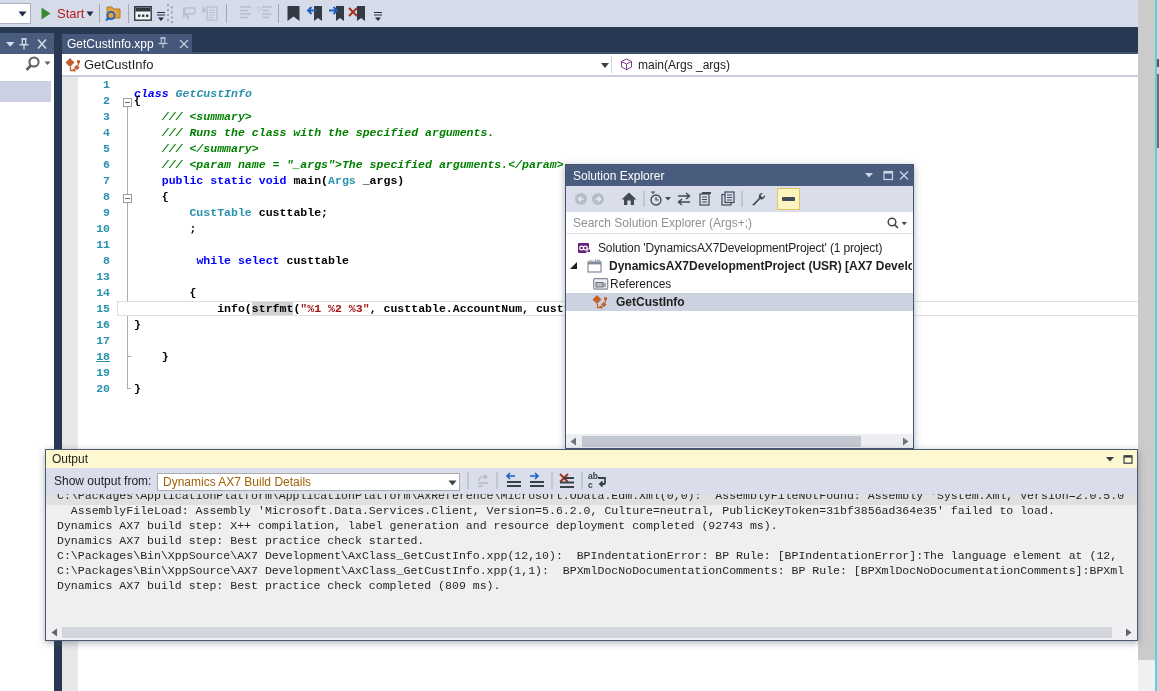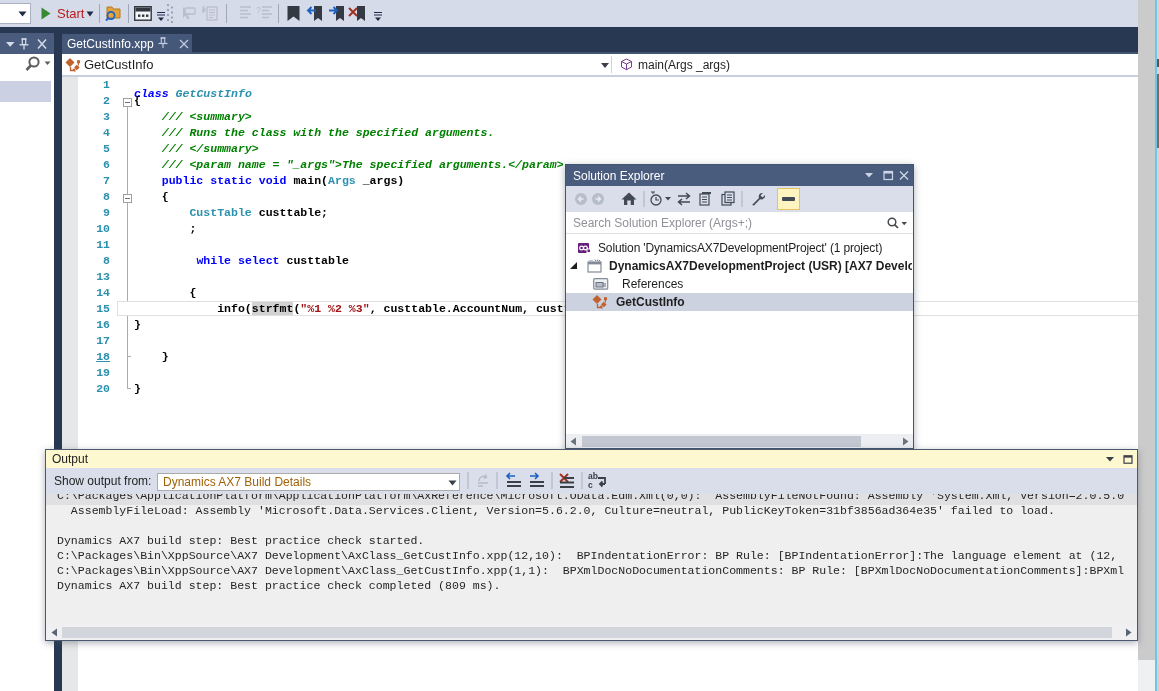--- a/index.html
+++ b/index.html
@@ -316,21 +316,21 @@
     <path d="M8 0.5 L9 2 M11 0.5 L10.5 2 M13 1 L12 2.3" stroke="#6a7180" stroke-width="1"></path>
   </svg>
   <span style="position:absolute;left:43px;">DynamicsAX7DevelopmentProject (USR) [AX7 Development</span>
 </div>
 <div class="tree-row" style="top:275px;">
   <svg style="position:absolute;left:27px;top:3px" width="16" height="12" viewBox="0 0 16 12">
     <rect x="0.7" y="0.7" width="14" height="10.5" rx="1" fill="#eef0f3" stroke="#848b98" stroke-width="1.2"></rect>
     <rect x="3" y="4.5" width="7" height="4.5" fill="#b9bfca" stroke="#6a7180" stroke-width="1"></rect>
     <path d="M10 6 L13 6 M10 8 L13 8" stroke="#6a7180" stroke-width="1"></path>
   </svg>
-  <span style="position:absolute;left:56px;">References</span>
+  <span style="position:absolute;left:44px;">References</span>
 </div>
 <div class="abs" style="left:566px;top:293px;width:347px;height:18px;background:#ccd2e0;"></div>
 <div class="tree-row" style="top:293px;font-weight:bold;">
   <svg style="position:absolute;left:26px;top:1px" width="16" height="17" viewBox="0 0 16 17">
     <path d="M0.5 5.5 L5 1 L9.5 5.5 L5 10 Z" fill="#c0622d"></path>
     <path d="M9 10.5 L11.8 7.7 L14.6 10.5 L11.8 13.3 Z" fill="#c0622d"></path>
     <path d="M12 3.2 L15 3.2 L15 6.2 L12 6.2 Z" fill="#c0622d"></path>
     <path d="M13.4 6 L13.4 8.5" stroke="#c0622d" stroke-width="1.2"></path>
     <path d="M5.5 10 L5.5 13.5 L10 13.5" fill="none" stroke="#c0622d" stroke-width="1.3"></path>
     <path d="M7.4 11.8 L10.4 11.8 L10.4 15.4 Z" fill="#c0622d"></path>
@@ -394,20 +394,21 @@
       <text x="122" y="9" font-family="Liberation Sans" font-size="8.5" font-weight="bold" fill="#3a4047">ab</text>
      <text x="122" y="18" font-family="Liberation Sans" font-size="8.5" font-weight="bold" fill="#3a4047">c</text>
      <path d="M132 8 L139 8 L139 14 M139 14 L135 14 M136.5 11.5 L134 14 L136.5 16.5" stroke="#3a4047" stroke-width="1.8" fill="none"></path>
     </g>
 </svg>
 
 <div class="abs" style="left:46px;top:494px;width:1091px;height:131px;overflow:hidden;">
   <div class="abs" style="left:0;top:0;width:1091px;height:11px;background:#e0e0e2;"></div>
   <div class="outln" style="left:11px;top:-6px;">C:\Packages\ApplicationPlatform\ApplicationPlatform\AxReference\Microsoft.OData.Edm.Xml(0,0):  AssemblyFileNotFound: Assembly 'System.Xml, Version=2.0.5.0</div>
   <div class="outln" style="left:11px;top:9px;">  AssemblyFileLoad: Assembly 'Microsoft.Data.Services.Client, Version=5.6.2.0, Culture=neutral, PublicKeyToken=31bf3856ad364e35' failed to load.</div>
+  <div class="outln" style="left:11px;top:24px;">Dynamics AX7 build step: X++ compilation, label generation and resource deployment completed (92743 ms).</div>
   <div class="outln" style="left:11px;top:39px;">Dynamics AX7 build step: Best practice check started.</div>
   <div class="outln" style="left:11px;top:54px;">C:\Packages\Bin\XppSource\AX7 Development\AxClass_GetCustInfo.xpp(12,10):  BPIndentationError: BP Rule: [BPIndentationError]:The language element at (12,</div>
   <div class="outln" style="left:11px;top:69px;">C:\Packages\Bin\XppSource\AX7 Development\AxClass_GetCustInfo.xpp(1,1):  BPXmlDocNoDocumentationComments: BP Rule: [BPXmlDocNoDocumentationComments]:BPXml</div>
   <div class="outln" style="left:11px;top:84px;">Dynamics AX7 build step: Best practice check completed (809 ms).</div>
 </div>
 
 <div class="abs" style="left:46px;top:625px;width:1091px;height:15px;background:#f0f0f2;"></div>
 <svg class="abs" style="left:50px;top:628px" width="9" height="9" viewBox="0 0 9 9">
     <path d="M7 0.5 L7 8.5 L1.5 4.5 Z" fill="#5a6472"></path>
   </svg>

